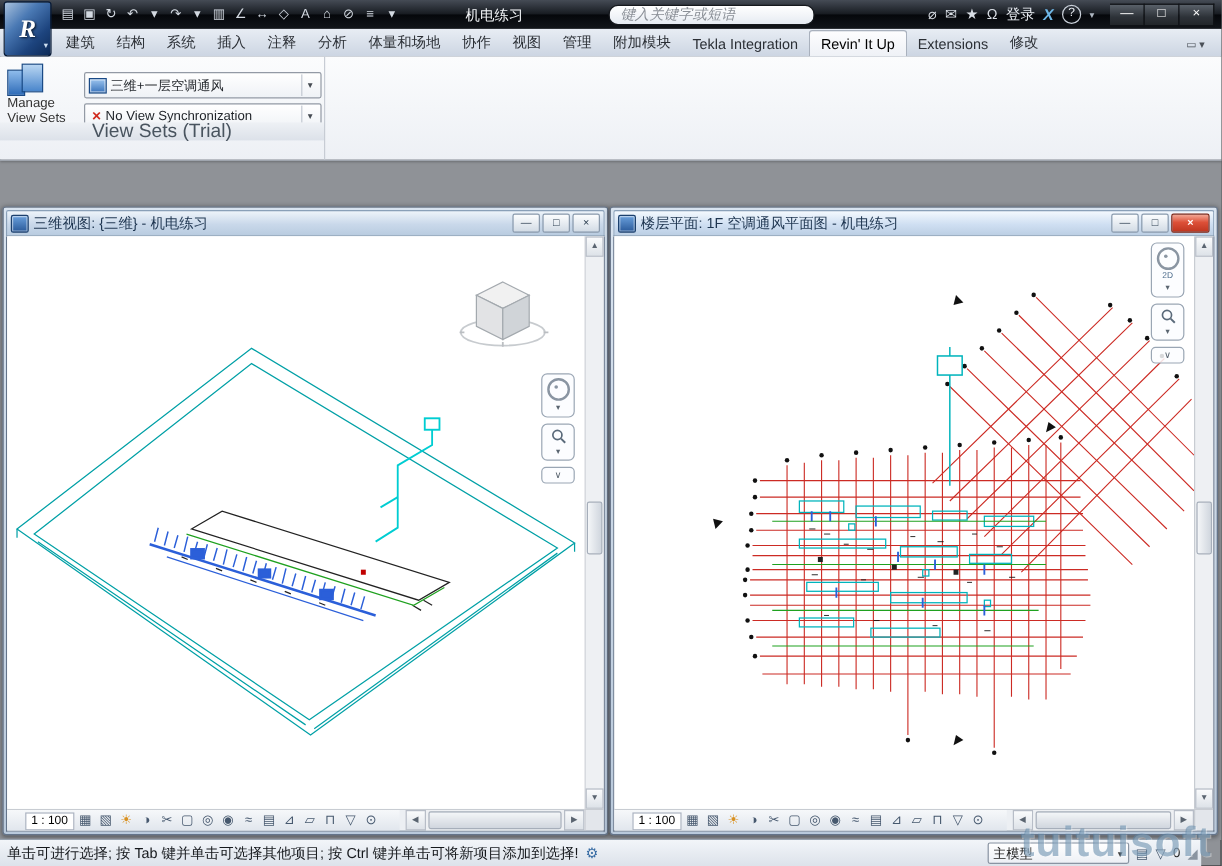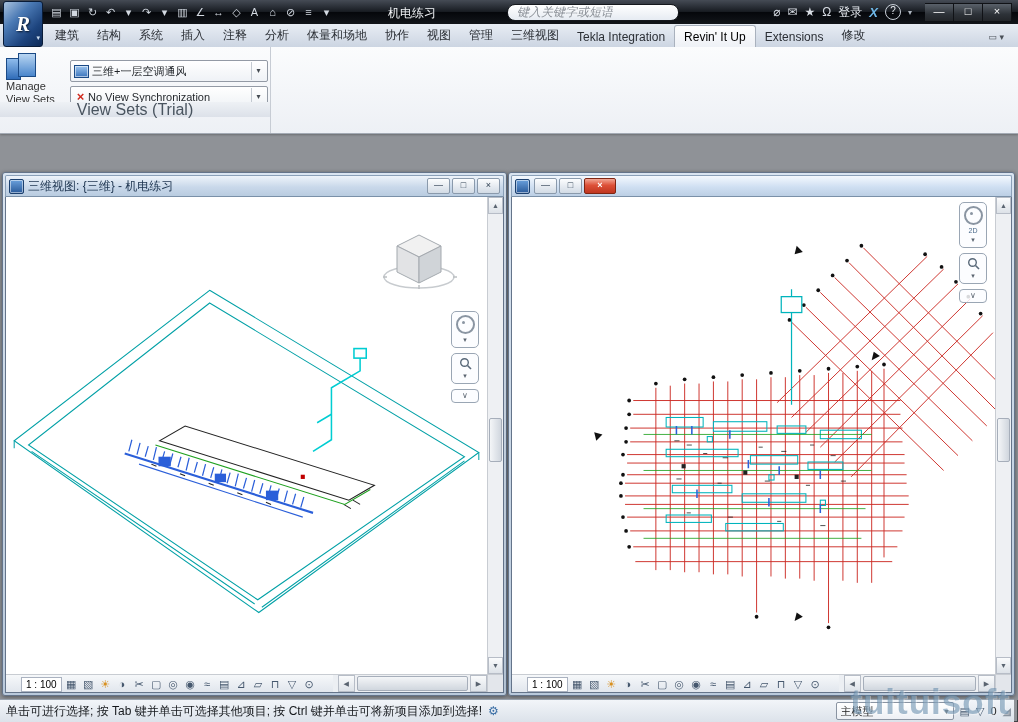--- a/index.html
+++ b/index.html
@@ -108,21 +108,21 @@
     display:flex;flex-direction:column;align-items:center;padding:3px 0;gap:2px;cursor:default}
   .wheel{width:15px;height:15px;border:2px solid #8a95a2;border-radius:50%;position:relative}
   .wheel::after{content:"";position:absolute;left:4px;top:4px;width:3px;height:3px;border-radius:50%;background:#8a95a2}
   .wheel-label{font-size:7px;color:#4a6a8a;line-height:7px}
   .navcaret{font-size:7px;color:#5a6570}.navcaret::after{content:"▾"}
   .navchev{width:26px;height:12px;background:rgba(252,253,255,.85);border:1px solid #9aa6b4;border-radius:4px;
     font-size:8px;text-align:center;line-height:11px;color:#5a6570;cursor:default}
   .navchev::after{content:"∨"}
   .viewcube{position:absolute;right:26px;top:30px;width:82px;height:66px;opacity:.9;z-index:4}
   
-  .statusbar{position:absolute;left:0;right:4px;bottom:0;height:22px;z-index:35;
+  .statusbar{position:absolute;left:0;right:17px;bottom:0;height:22px;z-index:35;
     background:linear-gradient(#f2f5f9,#dce2ea);border-top:1px solid #98a2ae;
     display:flex;align-items:center;font-size:12px;color:#15181c;padding-left:6px;gap:6px}
   .hint{white-space:nowrap}
   .sb-icon{color:#3a6ea5;font-size:12px}
   .sb-right{margin-left:auto;display:flex;align-items:center;gap:6px;padding-right:3px}
   .sb-select{width:108px;height:16px;background:linear-gradient(#fff,#edf0f5);border:1px solid #8a94a2;border-radius:2px;
     display:flex;align-items:center;padding:0 4px;font-size:11px;color:#222;cursor:default}
   .sb-select .val{flex:1;white-space:nowrap;overflow:hidden}
   .sb-select .car{font-size:8px;color:#444}
   .sb-mini{font-size:11px;color:#46586e;cursor:default}
@@ -188,21 +188,21 @@
   <span class="tab">建筑</span>
       <span class="tab">结构</span>
       <span class="tab">系统</span>
       <span class="tab">插入</span>
       <span class="tab">注释</span>
       <span class="tab">分析</span>
       <span class="tab">体量和场地</span>
       <span class="tab">协作</span>
       <span class="tab">视图</span>
       <span class="tab">管理</span>
-      <span class="tab">三维视图</span>
+      <span class="tab">附加模块</span>
       <span class="tab">Tekla Integration</span>
       <span class="tab active">Revin' It Up</span>
       <span class="tab">Extensions</span>
       <span class="tab">修改</span>
     </span>
   <span class="ribbon-toggle">▭ ▾</span>
 </div>
 
 <div class="ribbon">
   <div class="panel">
@@ -333,20 +333,21 @@
           <span class="harrow rt"></span>
         </div>
       </div>
       <div class="corner"></div>
     </div>
   </div>
 
   <div class="child rightwin">
     <div class="ctitle">
       <span class="cicon"></span>
+      <span class="ctext">楼层平面: 1F 空调通风平面图 - 机电练习</span>
       <span class="cbtns">
         <span class="cbtn">—</span>
         <span class="cbtn">□</span>
         <span class="cbtn close-active">×</span>
       </span>
     </div>
     <div class="cbody">
       <div class="canvas">
         <svg class="drawing" viewBox="0 0 470 450" preserveAspectRatio="none">
           <g stroke="#cc2b24" stroke-width="0.9" fill="none">

